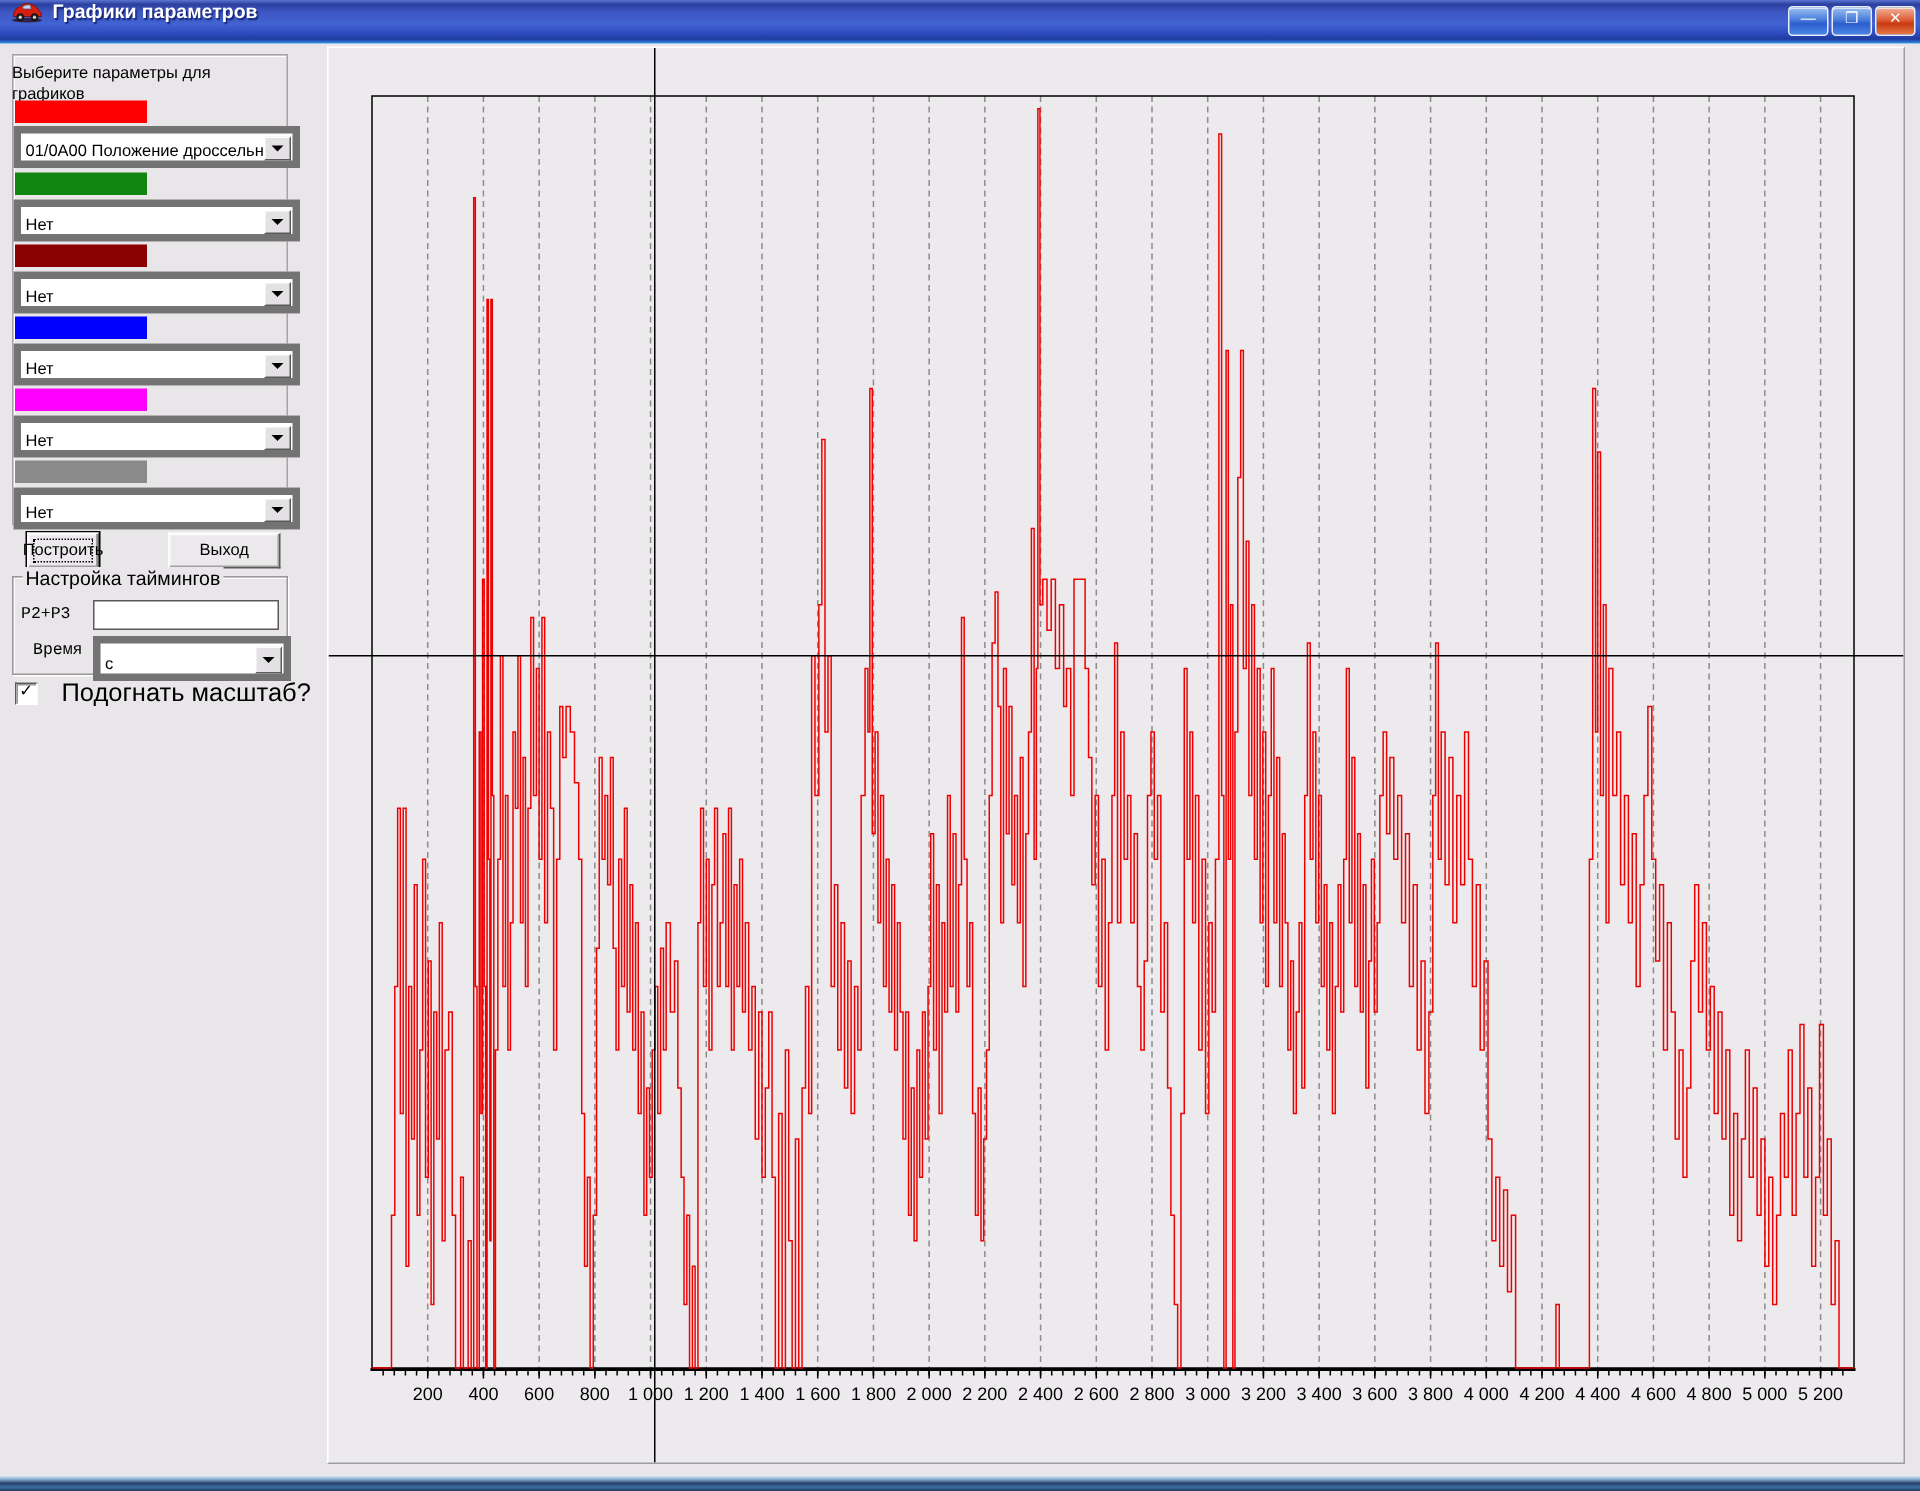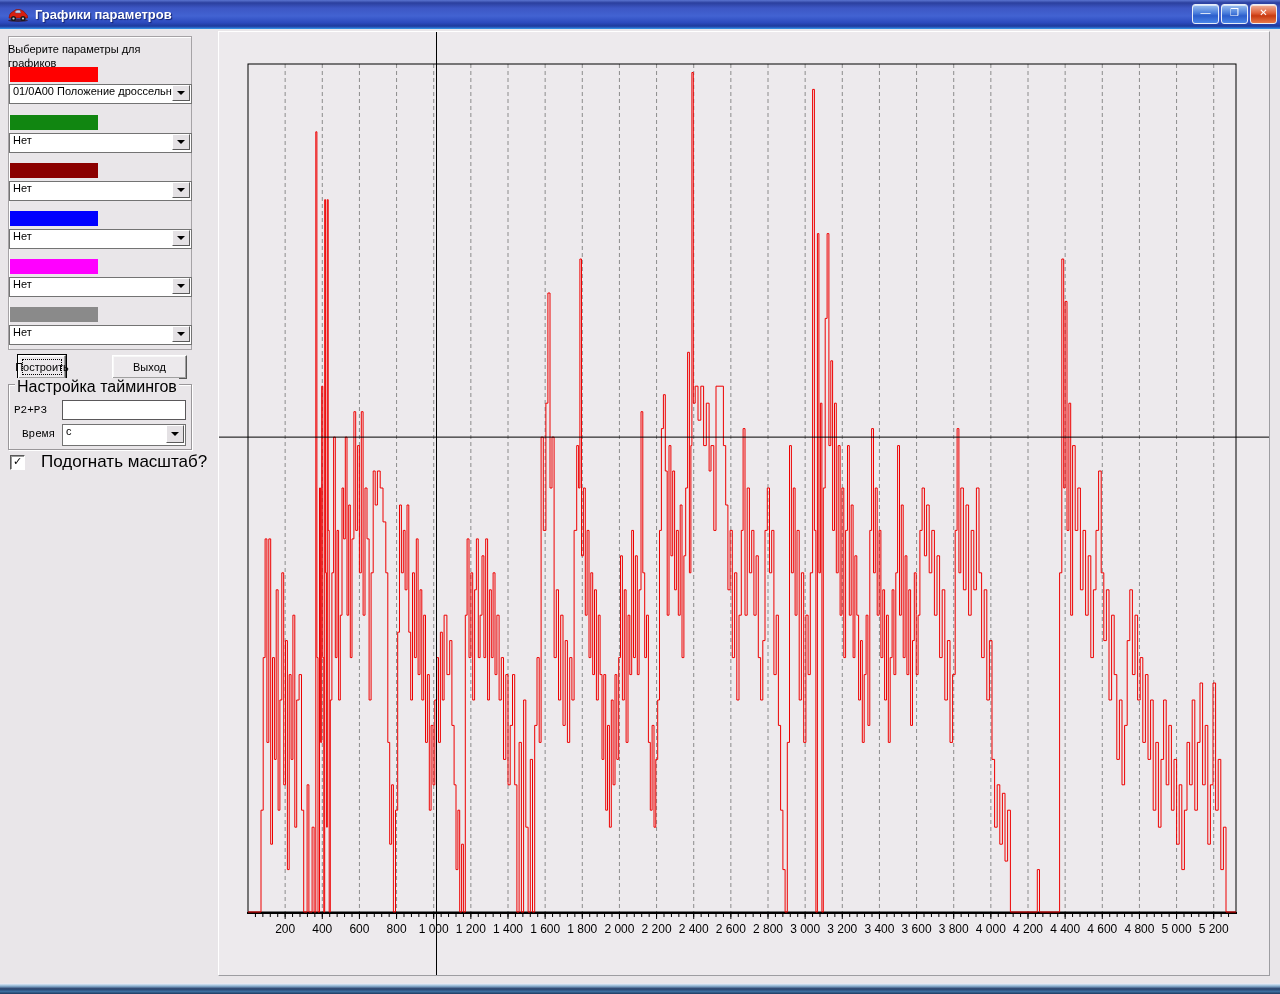--- a/index.html
+++ b/index.html
@@ -2,21 +2,21 @@
 <html><head>
 <meta charset="utf-8">
 <style>
   html,body{margin:0;padding:0;width:1280px;height:994px;overflow:hidden;
     font-family:"Liberation Sans","DejaVu Sans",sans-serif;background:#ECE9EC;}
   .window{position:absolute;inset:0;width:1280px;height:994px;background:#E9E6E9;}
 
   
   .titlebar{position:absolute;left:0;top:0;width:1280px;height:29px;
     background:linear-gradient(180deg,#5A74D0 0%,#2B3F9E 10%,#3D57C4 28%,#4263D2 55%,#2C4ABE 78%,#1E3A9C 90%,#2E74D8 97%,#39A8E4 100%);
-    display:flex;align-items:center;}
+    display:flex;}
   .title-icon{width:22px;height:16px;margin-left:7px;flex:0 0 auto;}
   .title-text{color:#fff;font-weight:bold;font-size:13px;margin-left:6px;
     text-shadow:1px 1px 1px #12206e;white-space:nowrap;}
   .win-buttons{position:absolute;right:3px;top:4px;display:flex;gap:2px;}
   .win-btn{width:25px;height:18px;border-radius:3px;border:1px solid #e8eef8;
     color:#fff;font-size:10px;line-height:16px;text-align:center;cursor:default;
     box-shadow:inset 0 1px 0 rgba(255,255,255,.6);}
   .win-btn.blue{background:linear-gradient(180deg,#9CC0F0 0%,#4A7EDC 45%,#2C5ECC 60%,#4A86E8 100%);}
   .win-btn.red{background:linear-gradient(180deg,#F0B49C 0%,#E06038 45%,#C83A10 60%,#E87848 100%);}
 
@@ -25,40 +25,40 @@
     border-top:1px solid #E8E8F0;
     background:linear-gradient(180deg,#D8E6F4 0%,#88AECE 22%,#27406B 48%,#3C6E9E 75%,#1E3A60 100%);}
 
   
   .param-frame{position:absolute;left:8px;top:36px;width:182px;height:312px;
     border:1px solid #A6A3A6;box-shadow:1px 1px 0 #fff inset;}
   .param-title{position:absolute;left:8px;top:42px;width:182px;text-align:left;
     font-size:11px;color:#000;line-height:14px;}
   .swatch{position:absolute;left:10px;width:88px;height:15px;}
   .combo{position:absolute;left:9px;width:181px;height:18px;background:#fff;
-    border:1px solid #737373;display:flex;align-items:flex-start;}
+    border:5px solid #737373;display:flex;align-items:flex-end;}
   .combo-text{flex:1;font-size:11px;color:#000;padding-left:3px;white-space:nowrap;
     overflow:hidden;}
   .combo-btn{width:16px;height:14px;margin-right:1px;background:#E4E1E4;flex:0 0 auto;
     border:1px solid;border-color:#fff #5a5a5a #5a5a5a #fff;
     display:flex;align-items:center;justify-content:center;}
   .arrow-down{width:0;height:0;border-left:4px solid transparent;
     border-right:4px solid transparent;border-top:4px solid #000;}
 
   .btn{position:absolute;height:24px;background:#ECE9EC;font-size:11px;color:#000;
     border:1px solid;border-color:#fff #585858 #585858 #fff;
     box-shadow:inset -1px -1px 0 #A0A0A0,inset 1px 1px 0 #F8F8F8;
     display:flex;align-items:center;justify-content:center;}
   .btn.default{box-shadow:0 0 0 1px #000, inset -1px -1px 0 #A0A0A0,inset 1px 1px 0 #F8F8F8;}
   .btn.default::after{content:"";position:absolute;inset:3px;border:1px dotted #000;}
 
   .groupbox{position:absolute;left:8px;top:384px;width:182px;height:64px;
     border:1px solid #9A979A;box-shadow:1px 1px 0 #fff, inset 1px 1px 0 #fff;}
   .groupbox-legend{position:absolute;left:6px;top:-7px;background:#E9E6E9;
-    font-size:16px;color:#000;padding:0 2px;white-space:nowrap;}
+    font-size:13px;color:#000;padding:0 2px;white-space:nowrap;}
   .field-label{position:absolute;font-size:11px;color:#000;font-family:Liberation Mono, monospace;}
   .textbox{position:absolute;background:#fff;border:1px solid #5A585A;height:18px;}
   .textbox input{width:100%;height:100%;border:0;outline:0;font-size:11px;
     font-family:inherit;background:transparent;padding:0 2px;box-sizing:border-box;}
 
   .checkbox-row{position:absolute;left:10px;top:452px;display:flex;align-items:center;}
   .checkbox{width:13px;height:13px;background:#fff;border:1px solid;
     border-color:#5a5a5a #fff #fff #5a5a5a;box-shadow:inset 1px 1px 0 #9a9a9a;
     font-size:11px;line-height:11px;text-align:center;color:#000;font-weight:bold;}
   .checkbox-label{font-size:17px;color:#000;margin-left:16px;}

